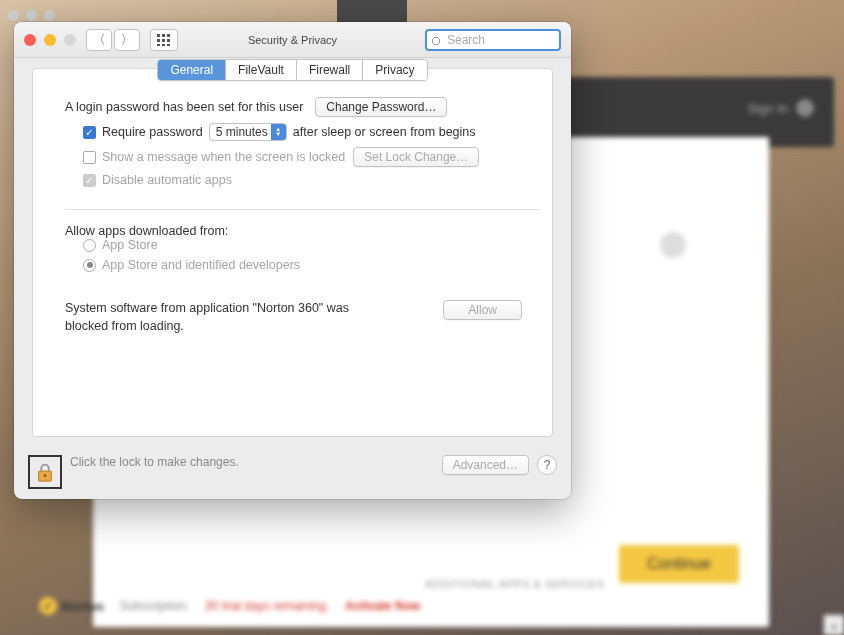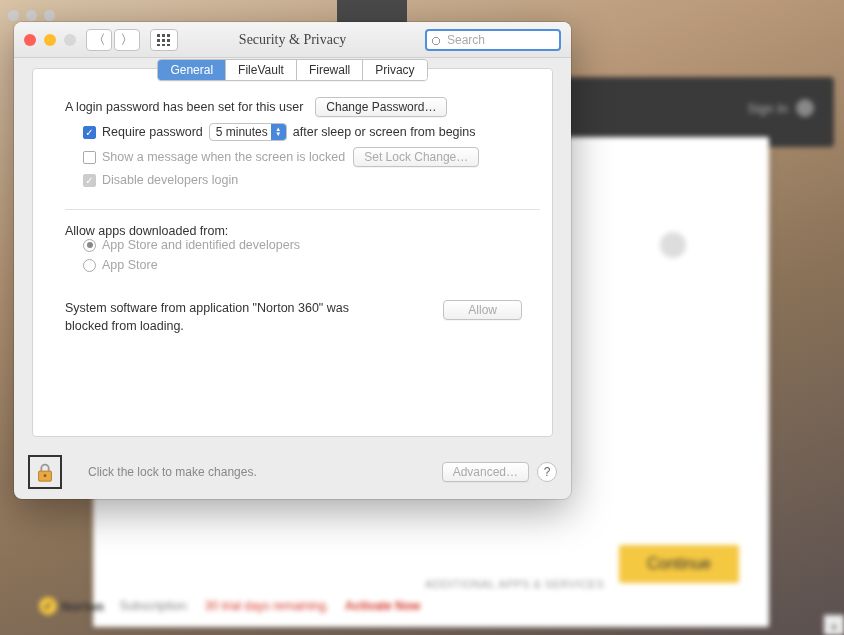--- a/index.html
+++ b/index.html
@@ -64,21 +64,21 @@
   border-bottom:1px solid #d0d0d0;
   background:linear-gradient(#f4f4f4,#e6e6e6);
   border-radius:8px 8px 0 0;
 }
 .traffic { display:flex; gap:8px; margin-right:10px;}
 .traffic .dot{width:12px;height:12px;border-radius:50%;}
 .dot.red{background:#ff5f57;} .dot.yellow{background:#febc2e;} .dot.green{background:#d7d7d7;}
 .nav-group{display:flex;gap:2px;}
 .nav-btn{border:1px solid #c2c2c2;background:#fff;border-radius:4px;width:26px;height:22px;display:flex;align-items:center;justify-content:center;color:#555;}
 .nav-btn.grid{margin-left:8px;width:28px;}
-.title{position:absolute;left:0;right:0;text-align:center;font-weight:500;color:#444;font-size:14px;pointer-events:none;font-family:Liberation Serif, serif;}
+.title{position:absolute;left:0;right:0;text-align:center;font-weight:500;color:#444;font-size:11px;pointer-events:none;}
 .search-wrap{margin-left:auto;padding-left:41px;}
 .search{
   width:136px;height:22px;border:2px solid #4f8fde;border-radius:4px;
   background:#fff;padding:0 4px 0 20px;font-size:12px;
   background-image:radial-gradient(circle at 9px 10px,transparent 3px,#999 3px,#999 4px,transparent 4px);
 }
 .search::placeholder{color:#aaa;}
 
 .pane-body{
   flex:1; margin:10px 18px 12px; background:#fff;
@@ -106,21 +106,21 @@
   background:#fff;position:relative;display:inline-flex;align-items:center;
 }
 .select .arrows{position:absolute;right:0;top:0;bottom:0;width:15px;background:#4a88db;border-radius:0 3px 3px 0;display:flex;flex-direction:column;align-items:center;justify-content:center;color:#fff;font-size:6px;line-height:5px;}
 .divider{border-top:1px solid #e2e2e2;margin:22px 0 14px -18px;width:calc(100% + 36px);}
 .radio{width:13px;height:13px;border-radius:50%;border:1px solid #aaa;margin-right:6px;display:inline-flex;align-items:center;justify-content:center;}
 .radio.on::after{content:"";width:6px;height:6px;border-radius:50%;background:#888;}
 .allow-block{display:flex;align-items:flex-start;justify-content:space-between;margin-top:28px;}
 .allow-text{max-width:310px;line-height:1.4;}
 
 .footer{
-  display:flex;align-items:center;padding:6px 14px 10px;gap:26px;
+  display:flex;align-items:flex-start;padding:6px 14px 10px;gap:8px;
 }
 .lock-box{border:2px solid #333;padding:4px;display:inline-flex;}
 .lock-icon{width:22px;height:22px;}
 .footer-text{color:#888;font-size:12px;}
 .footer-right{margin-left:auto;display:flex;gap:8px;align-items:center;}
 .help-btn{width:20px;height:20px;border:1px solid #c3c3c3;border-radius:50%;display:flex;align-items:center;justify-content:center;background:#fff;font-size:12px;color:#666;}
 </style>
 </head>
 <body>
 
@@ -216,33 +216,33 @@
         <span>after sleep or screen from begins</span>
       </div>
       <div class="row">
         <span class="check"></span>
         <span class="dim-text">Show a message when the screen is locked</span>
         <span style="width:8px"></span>
         <button class="btn disabled">Set Lock Change…</button>
       </div>
       <div class="row">
         <span class="check on dim" style="background:#ccc;border-color:#ccc">✓</span>
-        <span class="dim-text">Disable developers login</span>
+        <span class="dim-text">Disable automatic apps</span>
       </div>
 
       <div class="divider"></div>
 
       <div style="margin-left:-18px;">Allow apps downloaded from:</div>
+      <div class="row">
+        <span class="radio"></span>
+        <span class="dim-text">App Store</span>
+      </div>
       <div class="row">
         <span class="radio on"></span>
         <span class="dim-text">App Store and identified developers</span>
-      </div>
-      <div class="row">
-        <span class="radio"></span>
-        <span class="dim-text">App Store</span>
       </div>
 
       <div class="allow-block">
         <div class="allow-text" style="margin-left:-18px;">System software from application "Norton 360" was blocked from loading.</div>
         <button class="btn disabled" style="padding:2px 24px;text-align:right;">Allow</button>
       </div>
     </div>
   </div>
 
   <div class="footer">

